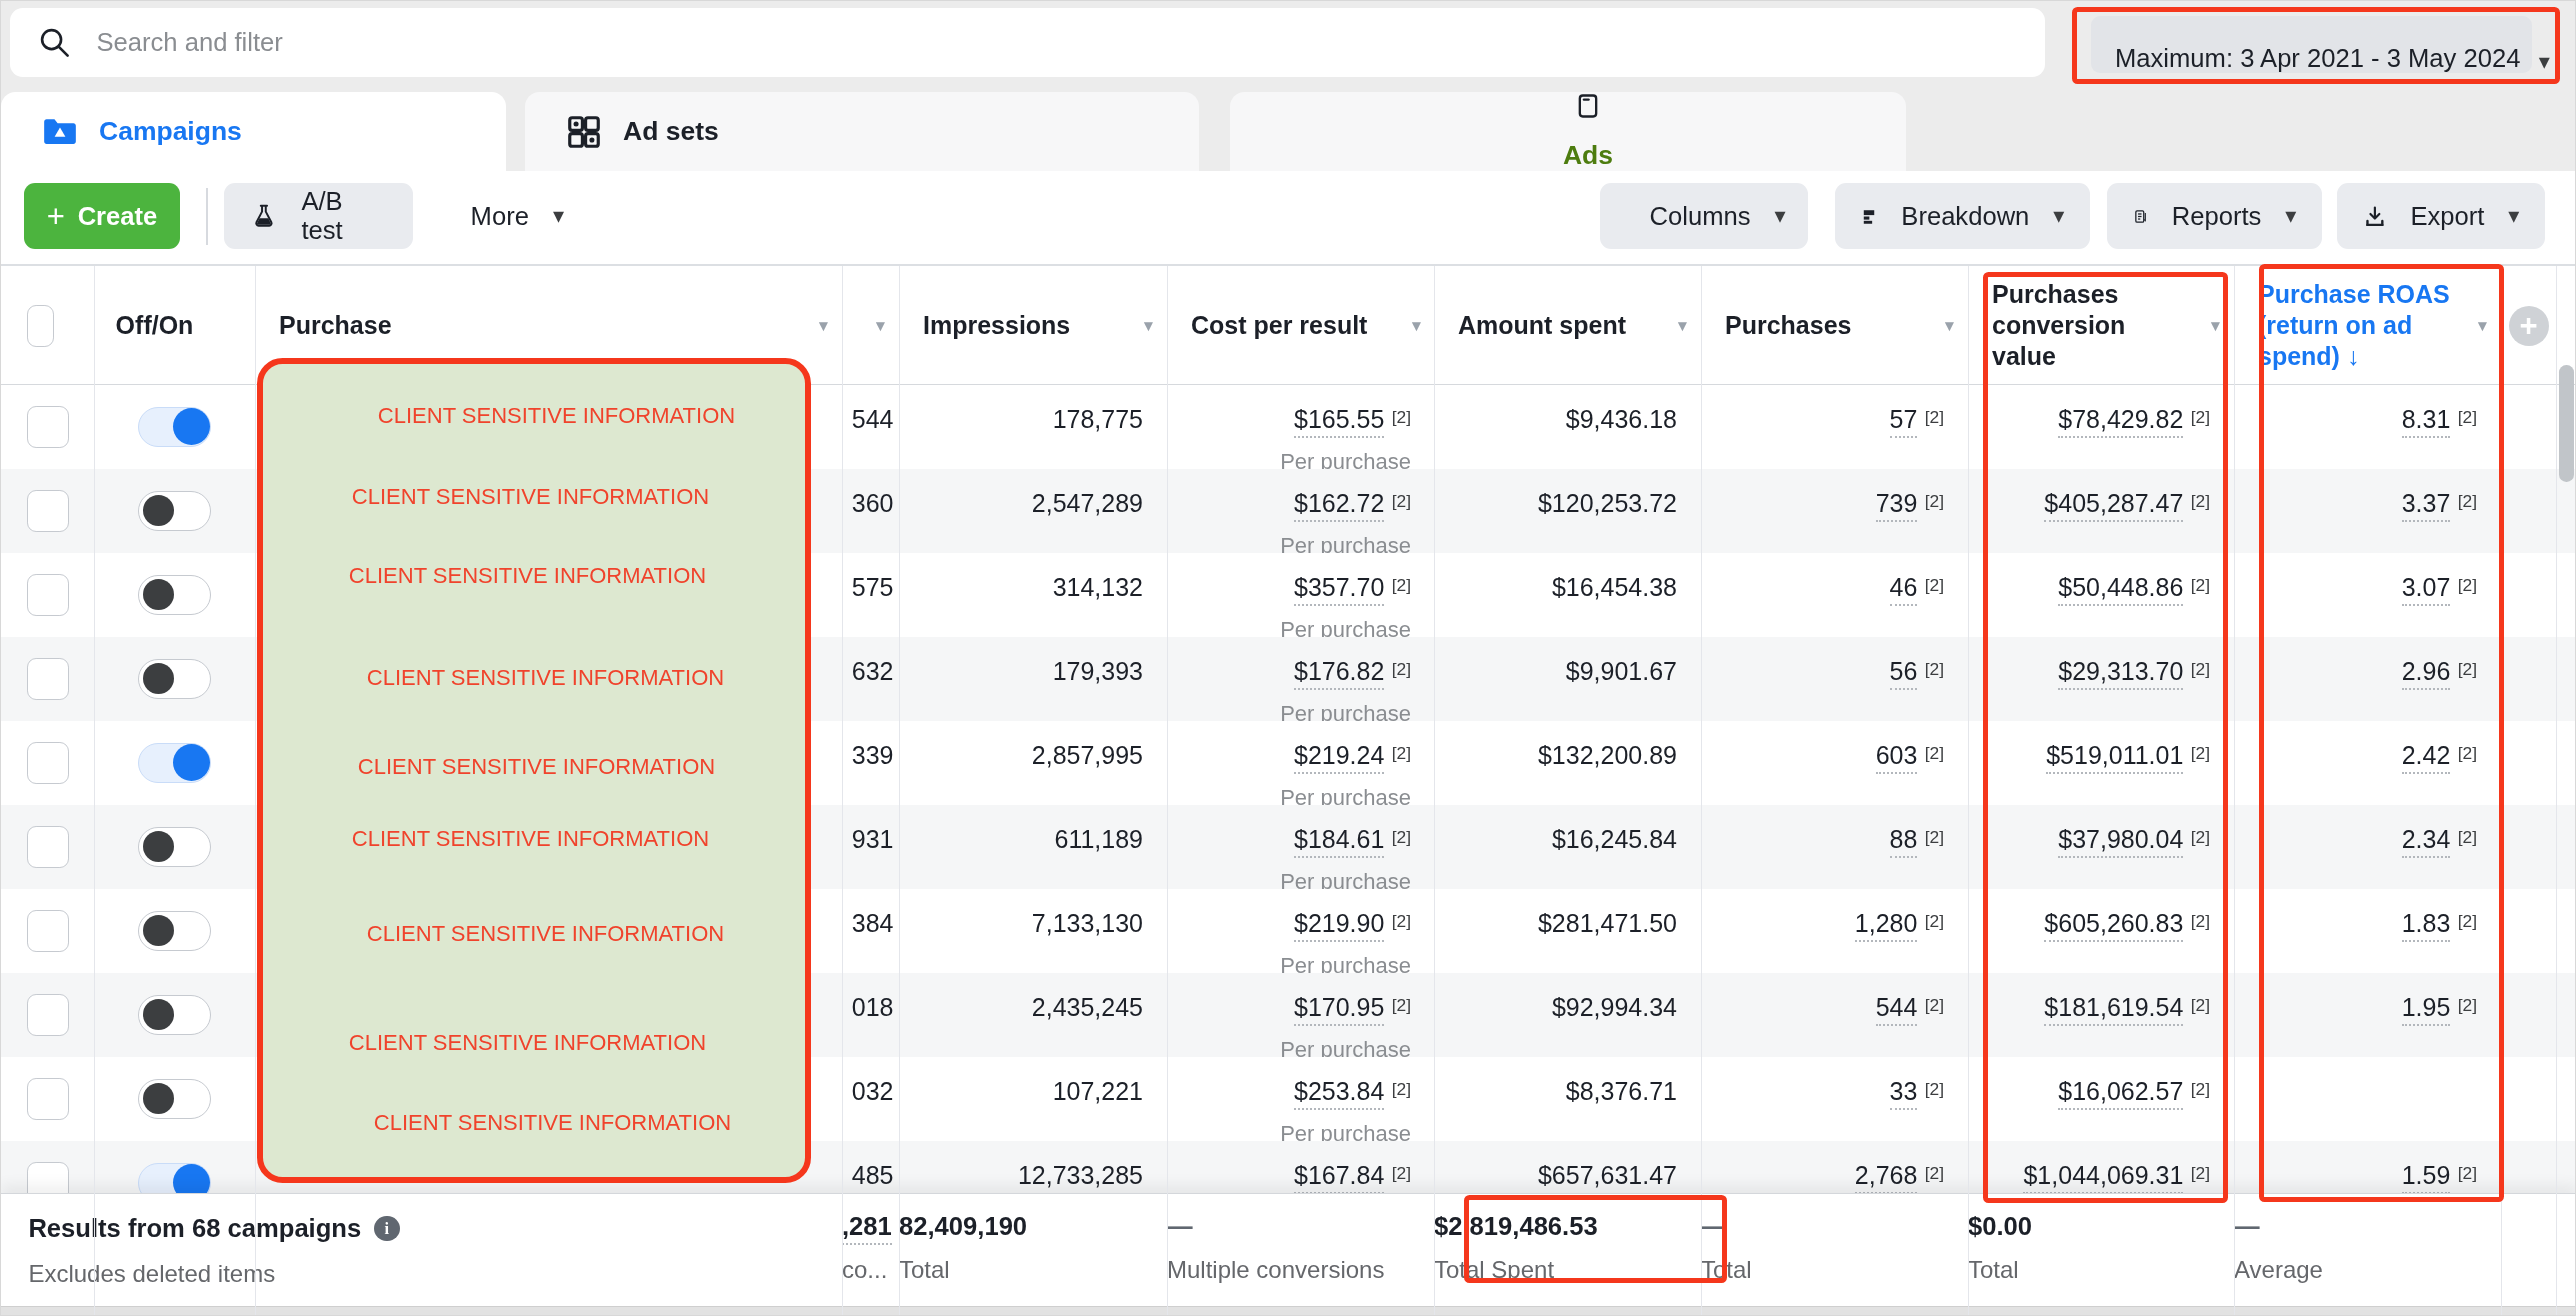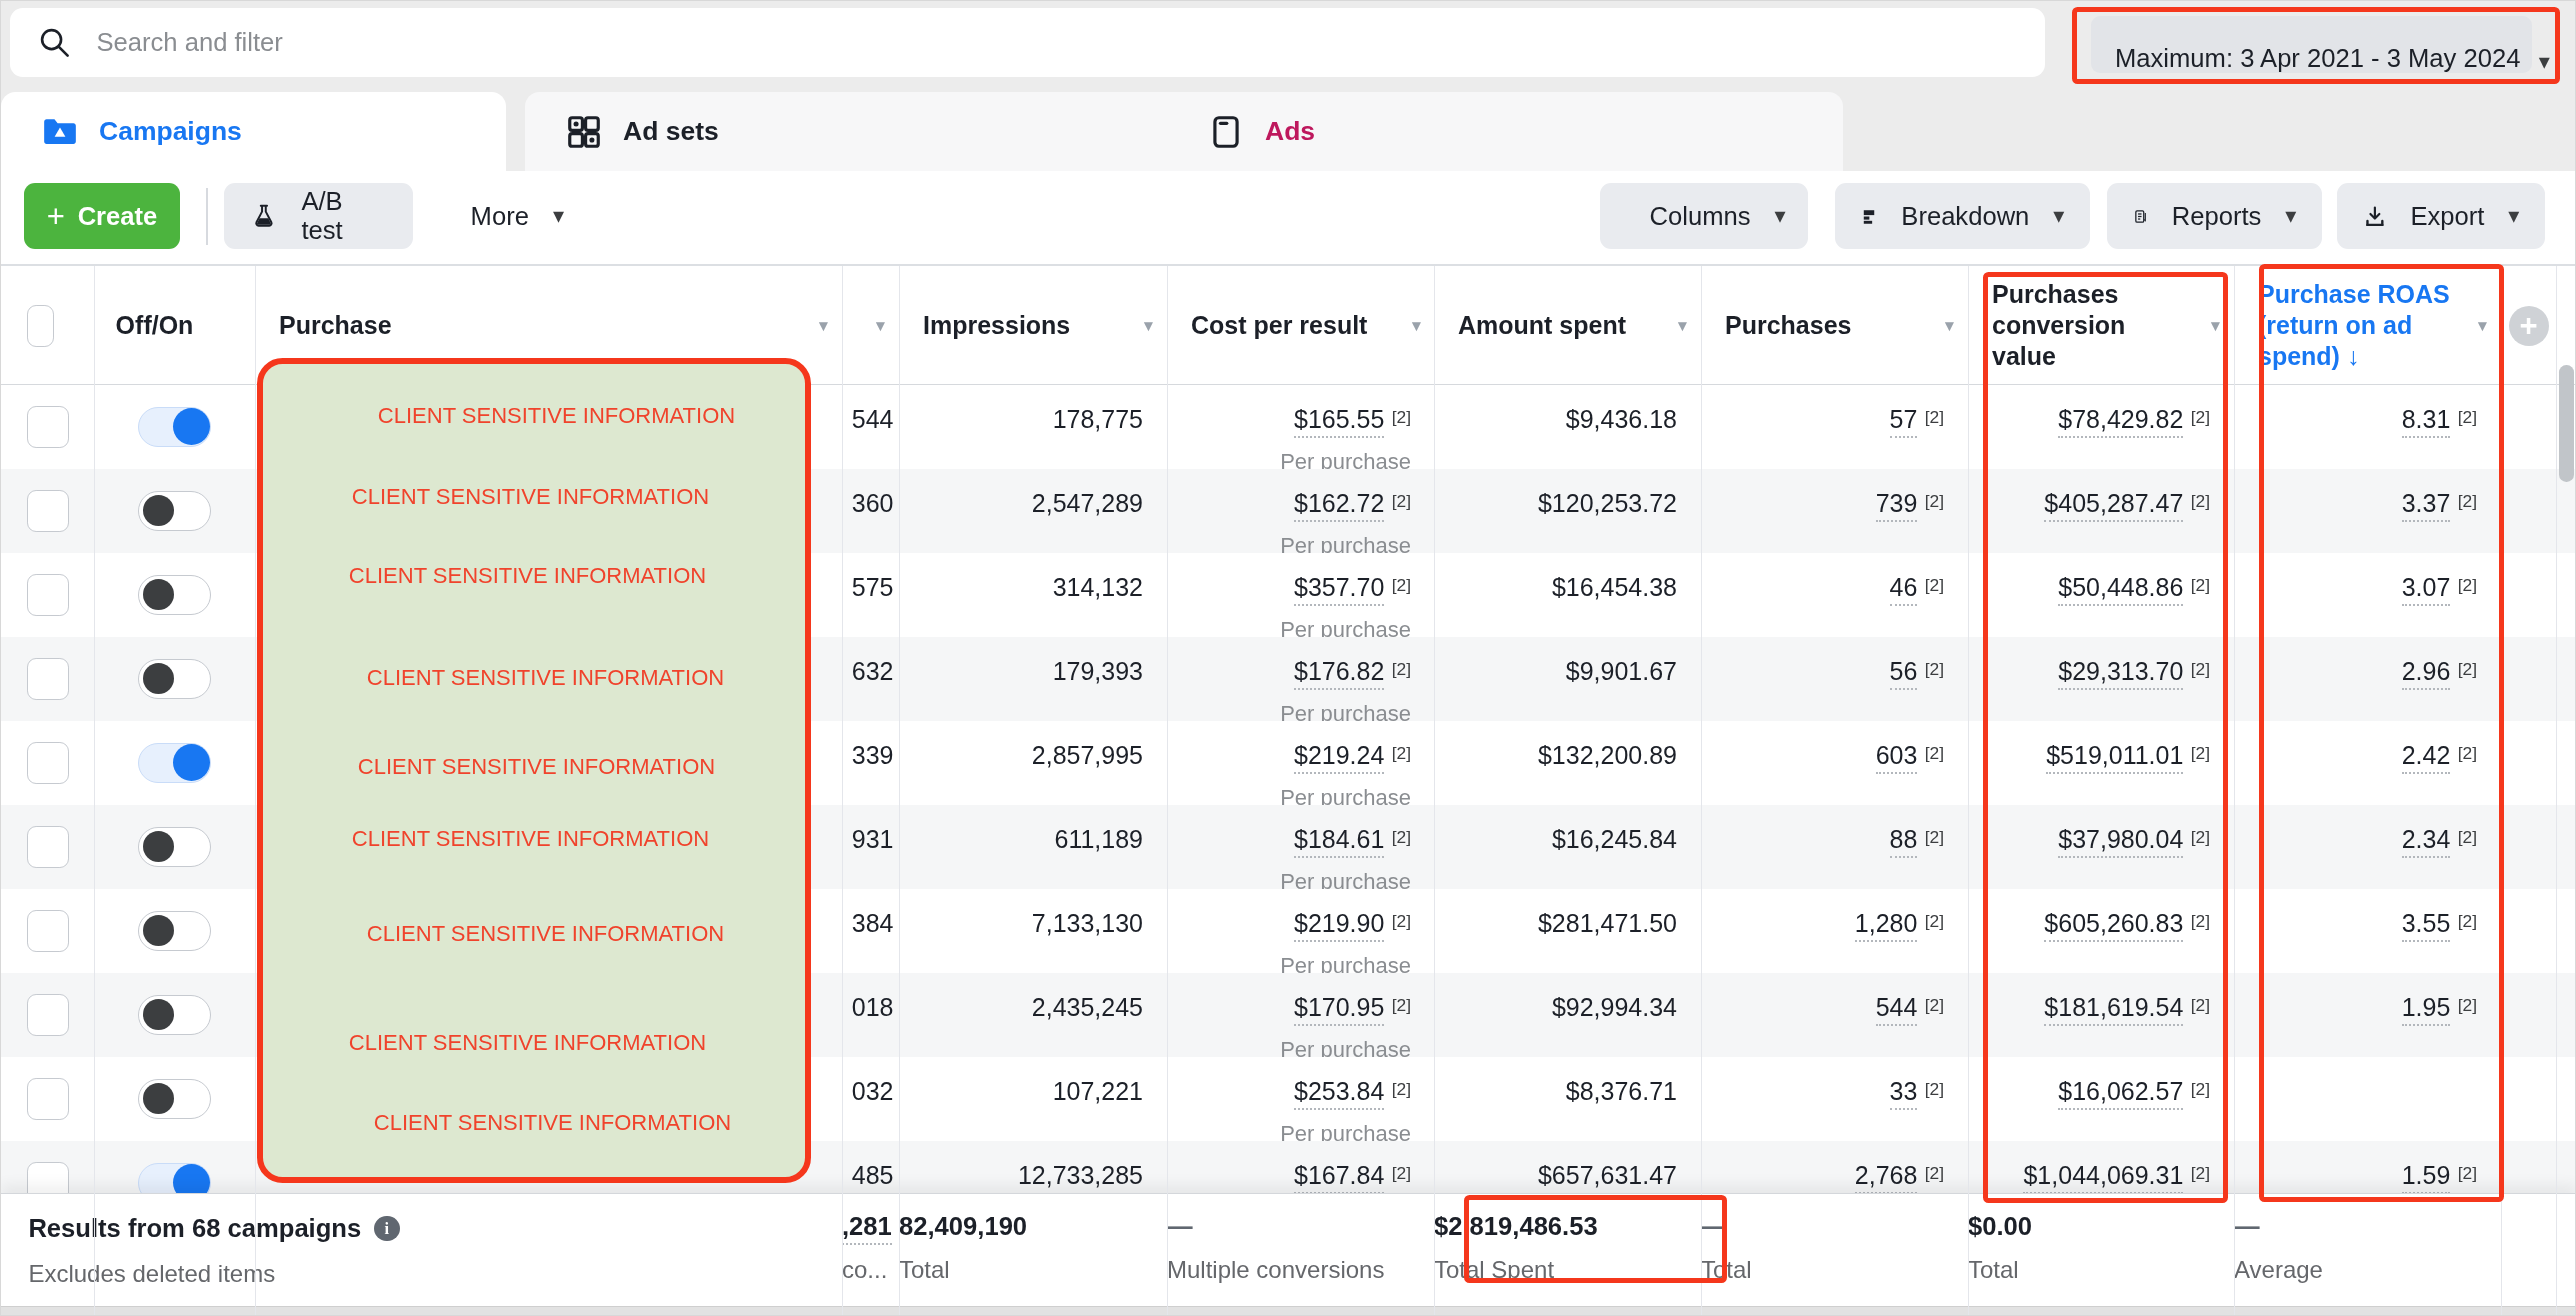--- a/index.html
+++ b/index.html
@@ -19,21 +19,21 @@
   .datewrap{position:absolute;left:2090px;top:14.6px;width:441px;height:57px;background:#e2e4e8;border-radius:9.1px;display:flex;align-items:flex-end;padding:0 24px;gap:18.3px;}
   .datewrap .dtext{font-size:25.6px;color:#1c2028;white-space:nowrap;flex:1}
   .caret{color:#3c3e40;font-size:22px;line-height:1}
   .caret.sm{font-size:15.5px;color:#9aa2ab}
 
   
   .tab{position:absolute;top:91px;height:79px;border-radius:14.6px 14.6px 0 0;display:flex;align-items:center;gap:20px;padding-left:40px;font-size:26.5px;font-weight:bold;}
   .tab svg{width:38px;height:38px}
   .tab-campaigns{left:0;width:505px;background:#fff;color:var(--blue);}
   .tab-adsets{left:524px;width:674px;background:#f7f7f8;color:#1c2028;}
-  .tab-ads{left:1166px;width:676px;background:#f7f7f8;color:#be185d;}
+  .tab-ads{left:1229px;width:676px;background:#f7f7f8;color:#4d7c0f;flex-direction:column;}
 
   
   .panel{position:absolute;left:0;top:170px;width:2576px;height:1146px;background:#fff;}
 
   
   .btn{position:absolute;top:12px;height:66px;border-radius:11px;display:flex;align-items:center;gap:24px;font-size:25.6px;font-weight:500;padding:0 25.6px;background:var(--btn);color:#1c2028;cursor:pointer}
   .btn svg{width:29px;height:29px}
   .btn-create{left:23px;width:156px;background:var(--green);color:#fff;font-weight:bold;justify-content:center;gap:12.8px}
   .plus-glyph{font-size:31px;font-weight:normal;line-height:1}
   .vdiv{position:absolute;left:205px;top:16.5px;width:1.8px;height:57px;background:#d7dadf}
@@ -375,21 +375,21 @@
     <span class="cell c-toggle"><span class="toggle"><span class="knob"></span></span></span>
     <span class="cell c-results num"><span>384</span></span>
     <span class="cell c-impr num"><span>7,133,130</span></span>
     <span class="cell c-cpr num">
       <span><span class="dotted">$219.90</span><sup class="fn">[2]</sup></span>
       <span class="note">Per purchase</span>
     </span>
     <span class="cell c-spent num"><span>$281,471.50</span></span>
     <span class="cell c-purch num"><span><span class="dotted">1,280</span><sup class="fn">[2]</sup></span></span>
     <span class="cell c-conv num"><span><span class="dotted">$605,260.83</span><sup class="fn">[2]</sup></span></span>
-    <span class="cell c-roas num"><span><span class="dotted">3.55</span><sup class="fn">[2]</sup></span></span>
+    <span class="cell c-roas num"><span><span class="dotted">1.83</span><sup class="fn">[2]</sup></span></span>
   </div>
 
   <div class="row alt">
     <span class="cell c-check"><span class="checkbox"></span></span>
     <span class="cell c-toggle"><span class="toggle"><span class="knob"></span></span></span>
     <span class="cell c-results num"><span>018</span></span>
     <span class="cell c-impr num"><span>2,435,245</span></span>
     <span class="cell c-cpr num">
       <span><span class="dotted">$170.95</span><sup class="fn">[2]</sup></span>
       <span class="note">Per purchase</span>

